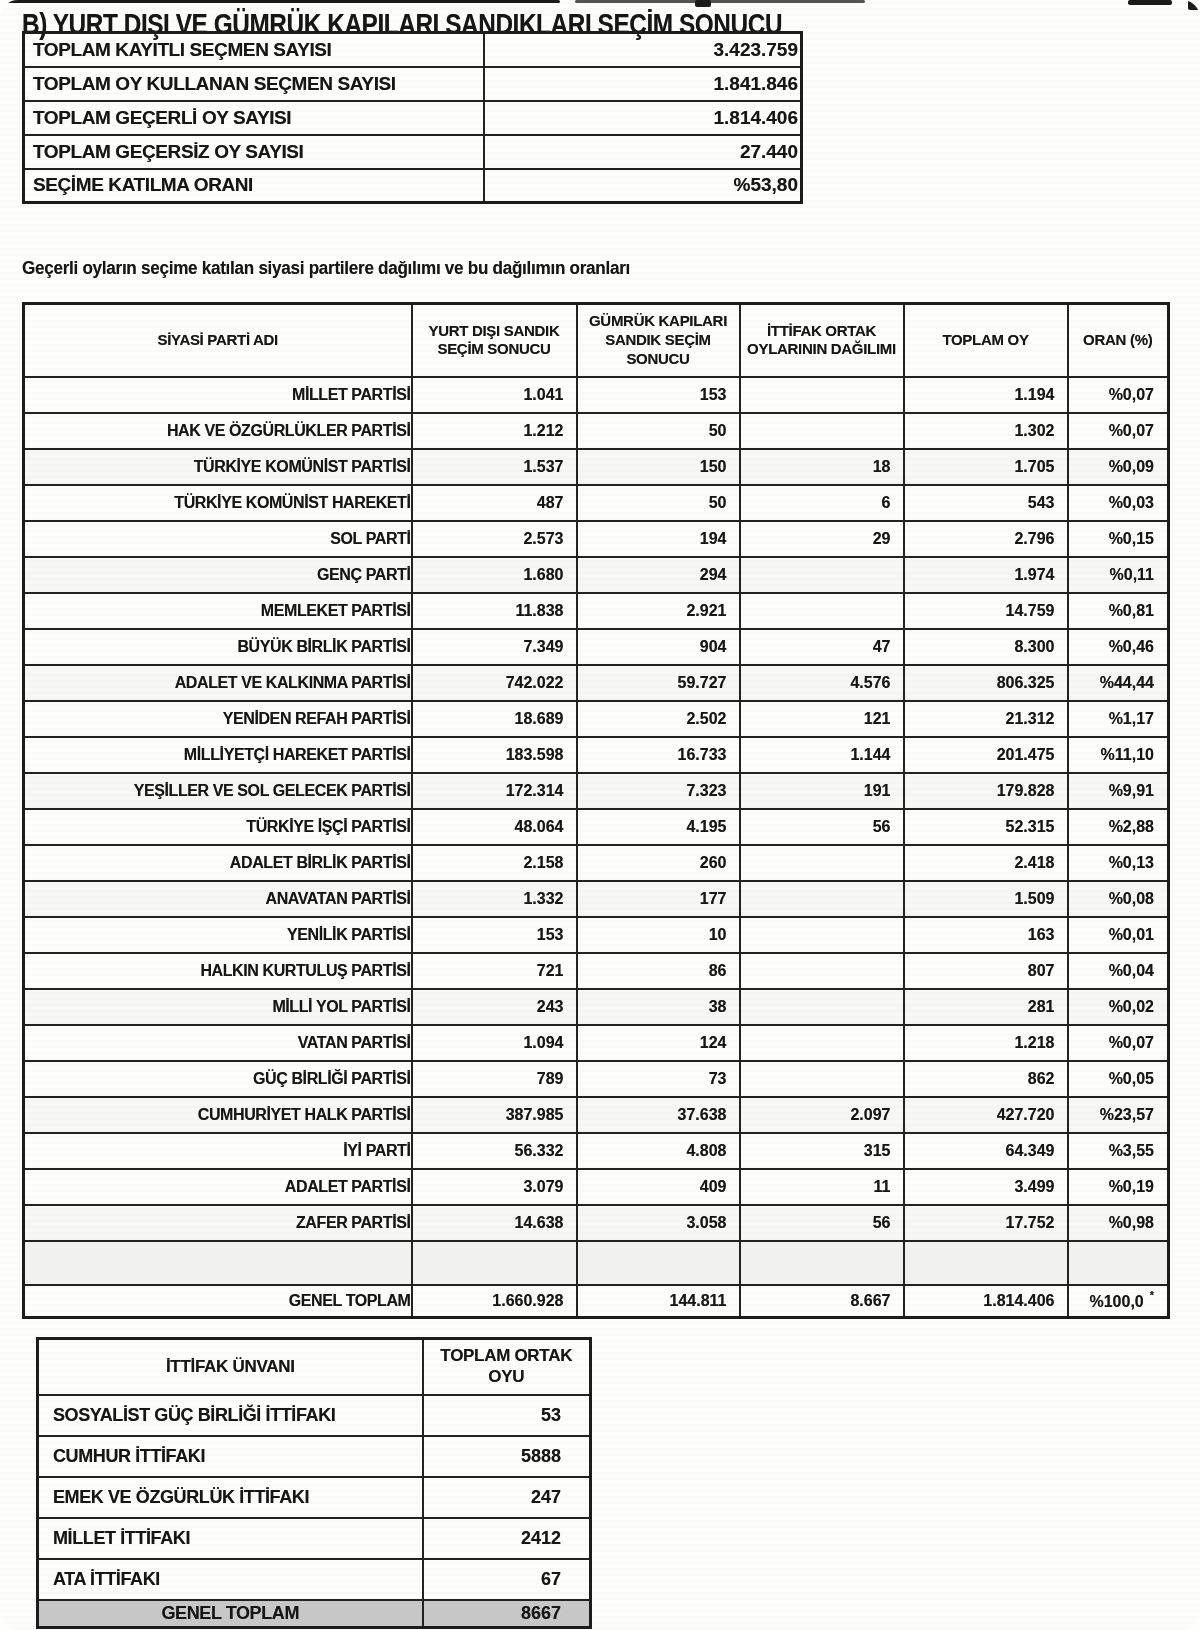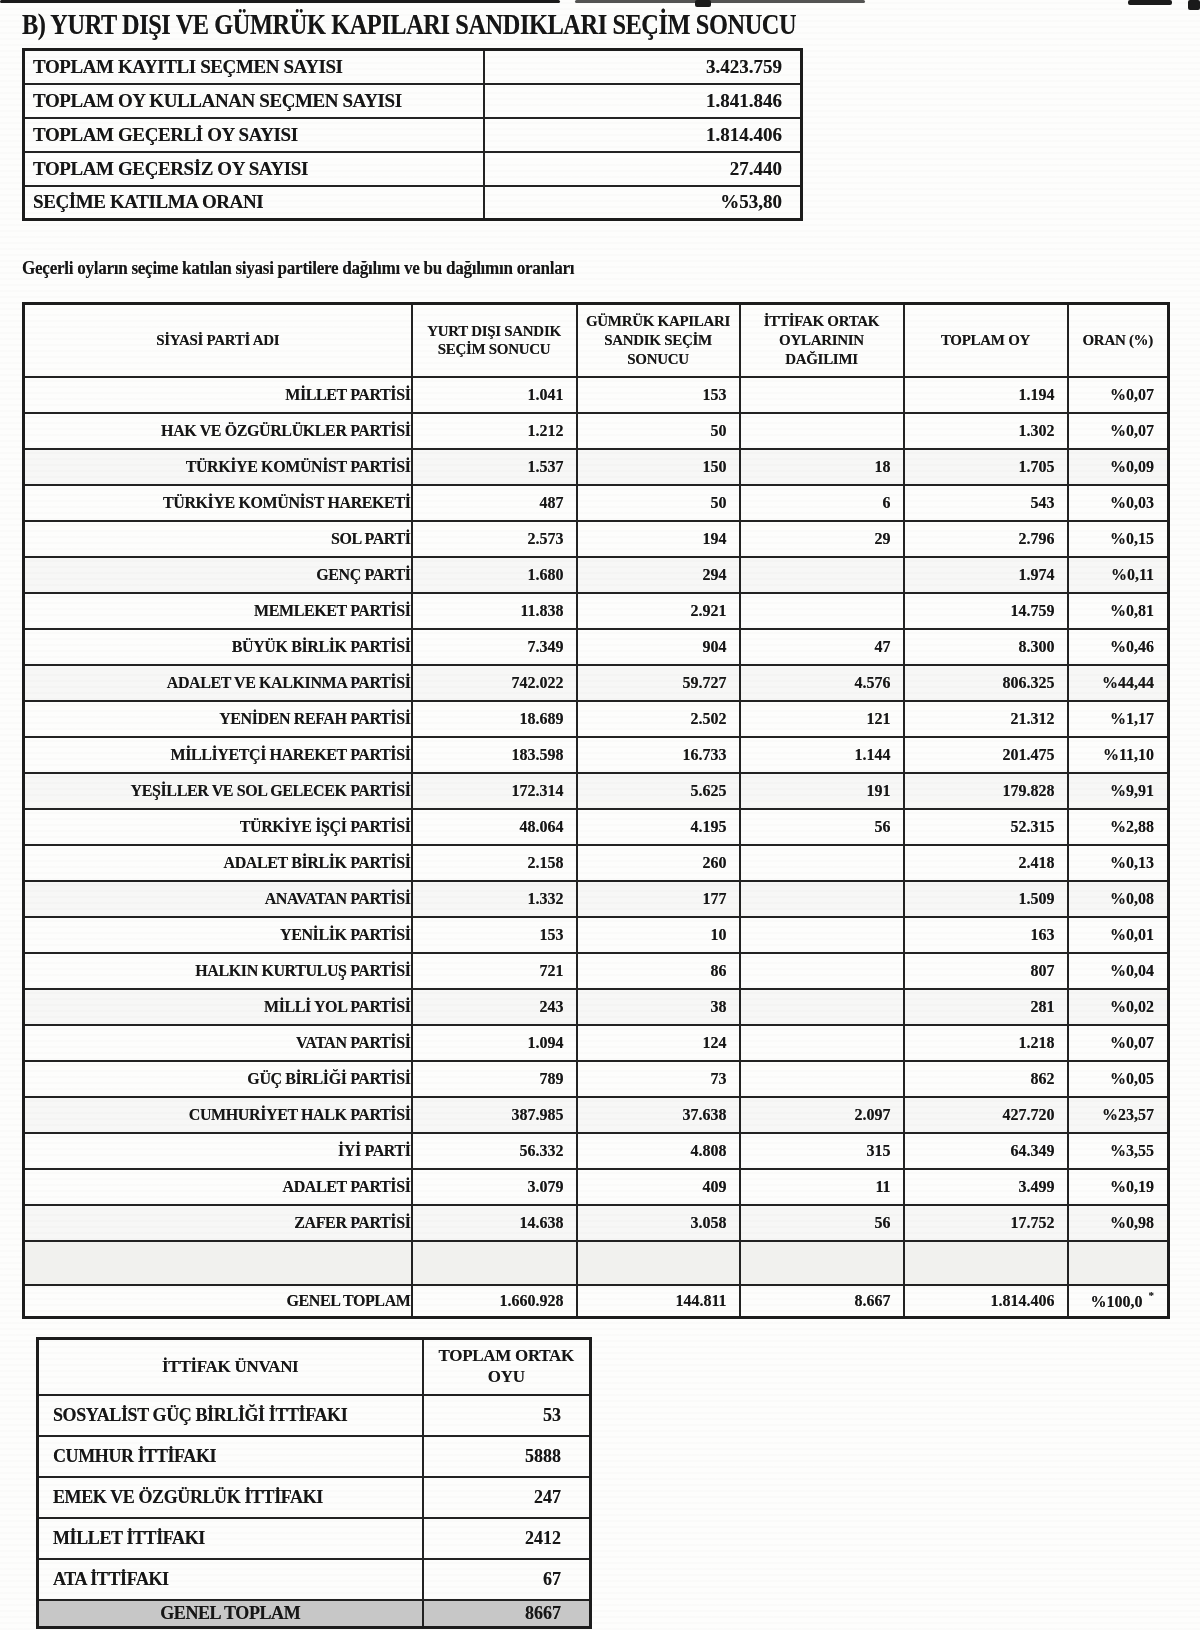--- a/index.html
+++ b/index.html
@@ -1,43 +1,43 @@
 <!DOCTYPE html>
 <html><head>
 <meta charset="utf-8">
 <style>
   * { margin:0; padding:0; box-sizing:border-box; }
   html,body { background:#ffffff; }
   .page {
     position:relative; width:1200px; height:1630px;
     background:#fdfdfc;
     background-image: repeating-linear-gradient(0deg, rgba(0,0,0,0.012) 0 2px, transparent 2px 6px);
-    font-family:Liberation Serif, serif;
-    color:#161616; font-weight:700; overflow:hidden;
+    font-family:Liberation Sans, sans-serif;
+    color:#161616; font-weight:700; overflow:hidden;border-radius:18px;
     -webkit-font-smoothing:antialiased;
   }
   .txt { text-shadow:0 0 0.6px rgba(0,0,0,0.45); }
 
   
   .artifact { position:absolute; background:#1a1a1a; border-radius:2px; }
 
   .title {
     position:absolute; left:22px; top:8px;
     font-size:29px; letter-spacing:-0.5px; white-space:nowrap;
     transform:scaleX(0.84); transform-origin:left center;
   }
 
   table { border-collapse:collapse; table-layout:fixed; background:transparent; }
   td, th { border:2px solid #222; overflow:hidden; }
 
   
-  .summary-table { position:absolute; left:22px; top:48px; width:778px; border:3px solid #1c1c1c; }
+  .summary-table { position:absolute; left:22px; top:31px; width:778px; border:3px solid #1c1c1c; }
   .summary-table td { height:34px; font-size:19px; font-weight:700; }
   .summary-table .lbl { padding-left:8px; text-align:left; letter-spacing:-0.4px; }
-  .summary-table .num { padding-right:18px; text-align:right; }
+  .summary-table .num { padding-right:2px; text-align:right; }
 
   .subtitle {
     position:absolute; left:22px; top:258px;
     font-size:18px; letter-spacing:-0.3px;
     transform:scaleX(0.95); transform-origin:left center; white-space:nowrap;
   }
 
   
   .main-table { position:absolute; left:22px; top:302px; width:1145px; border:3px solid #1c1c1c; }
   .main-table th {
@@ -210,21 +210,21 @@
           <td class="pname">MİLLİYETÇİ HAREKET PARTİSİ</td>
           <td class="num">183.598</td>
           <td class="num">16.733</td>
           <td class="num">1.144</td>
           <td class="num">201.475</td>
           <td class="num oran">%11,10</td>
         </tr>
         <tr>
           <td class="pname">YEŞİLLER VE SOL GELECEK PARTİSİ</td>
           <td class="num">172.314</td>
-          <td class="num">5.625</td>
+          <td class="num">7.323</td>
           <td class="num">191</td>
           <td class="num">179.828</td>
           <td class="num oran">%9,91</td>
         </tr>
         <tr>
           <td class="pname">TÜRKİYE İŞÇİ PARTİSİ</td>
           <td class="num">48.064</td>
           <td class="num">4.195</td>
           <td class="num">56</td>
           <td class="num">52.315</td>

